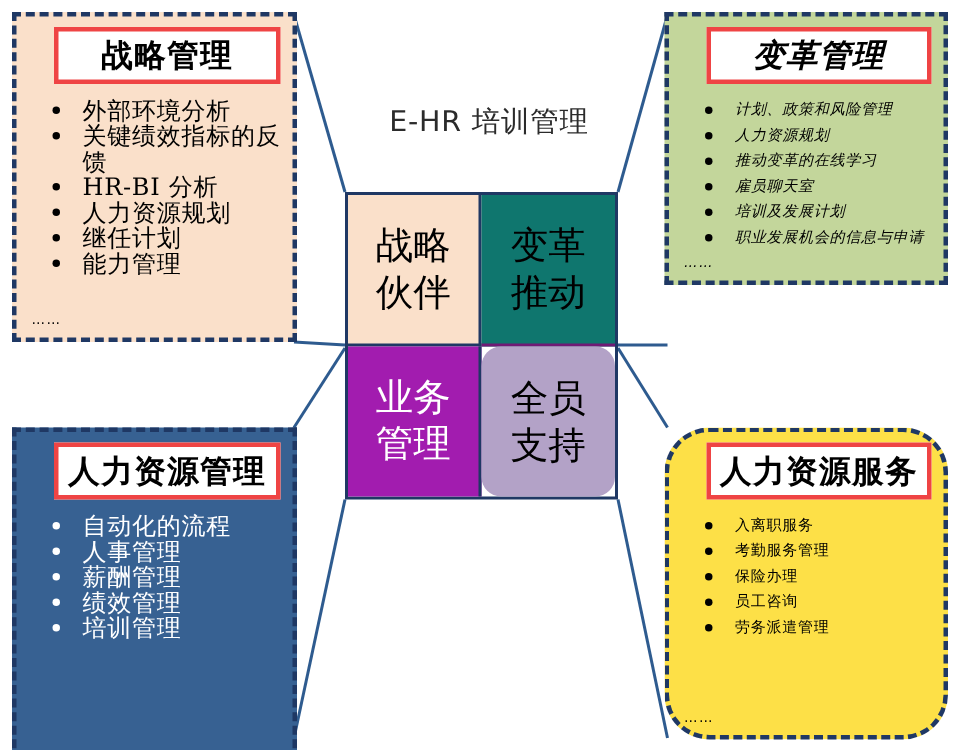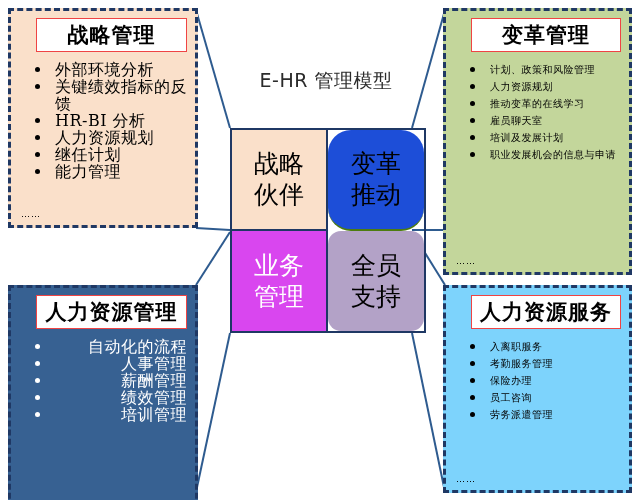--- a/index.html
+++ b/index.html
@@ -30,21 +30,21 @@
     position: absolute;
     box-sizing: border-box;
     border: 3px dashed #1f3864;
     padding: 7px 8px 6px 8px;
     display: flex;
     flex-direction: column;
   }
   .panel-title {
     box-sizing: border-box;
     background: #ffffff;
-    border: 1px solid #ef4444;
+    border: 3px solid #ef4444;
     text-align: center;
     font-size: 21px;
     font-weight: 700;
     color: #000000;
     letter-spacing: 1px;
     padding: 4px 0 5px 0;
     line-height: 1.1;
     font-family: "DejaVu Serif", "Liberation Serif", serif;
     margin-left: 17px;
   }
@@ -77,29 +77,29 @@
     color: #000000;
     letter-spacing: 1px;
     margin-top: 3px;
     padding-left: 2px;
   }
 
   
   .panel.peach        { background: #fae0ca; }
   .panel.green        { background: #c3d69b; }
   .panel.navy         { background: #376192; }
-  .panel.purple       { background: #7dd3fc; }
+  .panel.purple       { background: #fde047; border-radius: 30px; }
 
   .panel.navy .panel-list li,
-  .panel.navy .panel-ellipsis { color: #ffffff; text-align: right; }
+  .panel.navy .panel-ellipsis { color: #ffffff; }
   .panel.navy .panel-list li::before { background: #ffffff; }
 
   
   #panel-strategy  { left: 8px;   top: 8px;   width: 190px; height: 220px; }
-  #panel-change    { left: 443px; top: 8px;   width: 189px; height: 267px; }
+  #panel-change    { left: 443px; top: 8px;   width: 189px; height: 182px; font-style: italic; }
   #panel-hrm       { left: 8px;   top: 285px; width: 190px; height: 250px; }
   #panel-hrs       { left: 443px; top: 285px; width: 189px; height: 208px; }
 
   #panel-change .panel-list li,
   #panel-hrs .panel-list li { font-size: 10px; }
 
   
   #center-title {
     position: absolute;
     left: 236px; top: 68px;
@@ -108,43 +108,43 @@
     font-size: 19px;
     color: #2b2b2b;
     font-family: "DejaVu Sans", "Liberation Sans", sans-serif;
     letter-spacing: 0.5px;
   }
 
   
   #matrix {
     position: absolute;
     left: 230px; top: 128px;
-    width: 196px; height: 205px;
+    width: 182px; height: 205px;
     display: grid;
     grid-template-columns: 1fr 1fr;
     grid-template-rows: 1fr 1fr;
     border: 2px solid #1f3864;
     box-sizing: border-box;
   }
   .cell {
     box-sizing: border-box;
     display: flex;
     flex-direction: column;
     align-items: center;
     justify-content: center;
     font-size: 25px;
     font-weight: 400;
     line-height: 1.25;
     color: #000000;
     font-family: "DejaVu Serif", "Liberation Serif", serif;
   }
   .cell span { display: block; }
   #cell-strategy-partner { background: #fae0ca; border-right: 2px solid #1f3864; border-bottom: 2px solid #1f3864; }
-  #cell-change-driver    { background: #1d4ed8; border-bottom: 2px solid #4d7c0f; border-radius: 23px; }
-  #cell-business-mgmt    { background: #d946ef; border-right: 2px solid #1f3864; color: #ffffff; font-family: Liberation Serif, serif; }
+  #cell-change-driver    { background: #0f766e; border-bottom: 2px solid #701a75; }
+  #cell-business-mgmt    { background: #a21caf; border-right: 2px solid #1f3864; color: #ffffff; font-family: Liberation Serif, serif; }
   #cell-all-staff        { background: #b3a2c7; border-radius: 13px; }
 </style>
 </head>
 <body>
 
 <div id="stage">
 
   <svg id="connectors" viewBox="0 0 640 500">
 
     <line x1="196" y1="10" x2="230" y2="128" stroke="#2e5b8f" stroke-width="2"></line>
@@ -153,21 +153,21 @@
     <line x1="445" y1="10" x2="412" y2="128" stroke="#2e5b8f" stroke-width="2"></line>
     <line x1="445" y1="230" x2="412" y2="230" stroke="#2e5b8f" stroke-width="2"></line>
 
     <line x1="196" y1="285" x2="230" y2="232" stroke="#2e5b8f" stroke-width="2"></line>
     <line x1="196" y1="492" x2="230" y2="333" stroke="#2e5b8f" stroke-width="2"></line>
 
     <line x1="445" y1="285" x2="412" y2="232" stroke="#2e5b8f" stroke-width="2"></line>
     <line x1="445" y1="492" x2="412" y2="333" stroke="#2e5b8f" stroke-width="2"></line>
   </svg>
 
-  <div id="center-title">E-HR 管理模型</div>
+  <div id="center-title">E-HR 培训管理</div>
 
   <div id="matrix">
     <div class="cell" id="cell-strategy-partner">
       <span>战略</span>
       <span>伙伴</span>
     </div>
     <div class="cell" id="cell-change-driver">
       <span>变革</span>
       <span>推动</span>
     </div>

